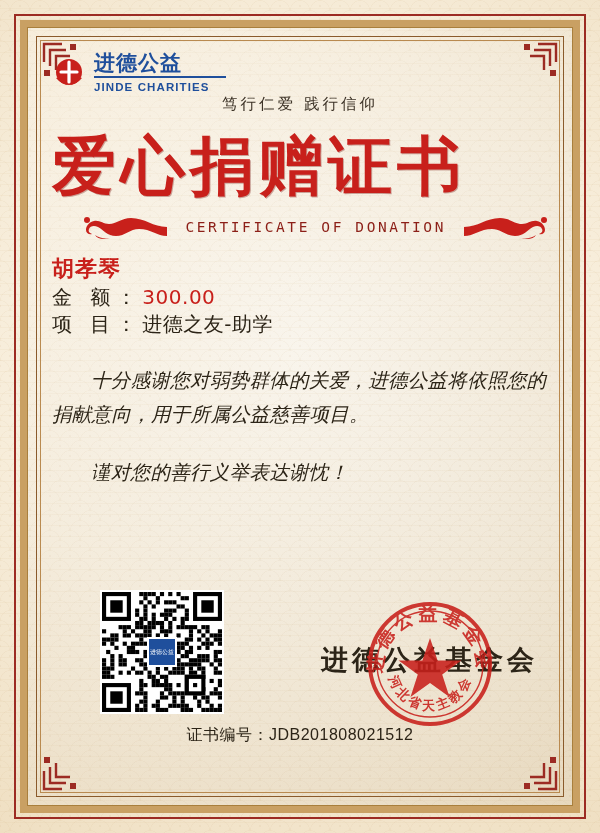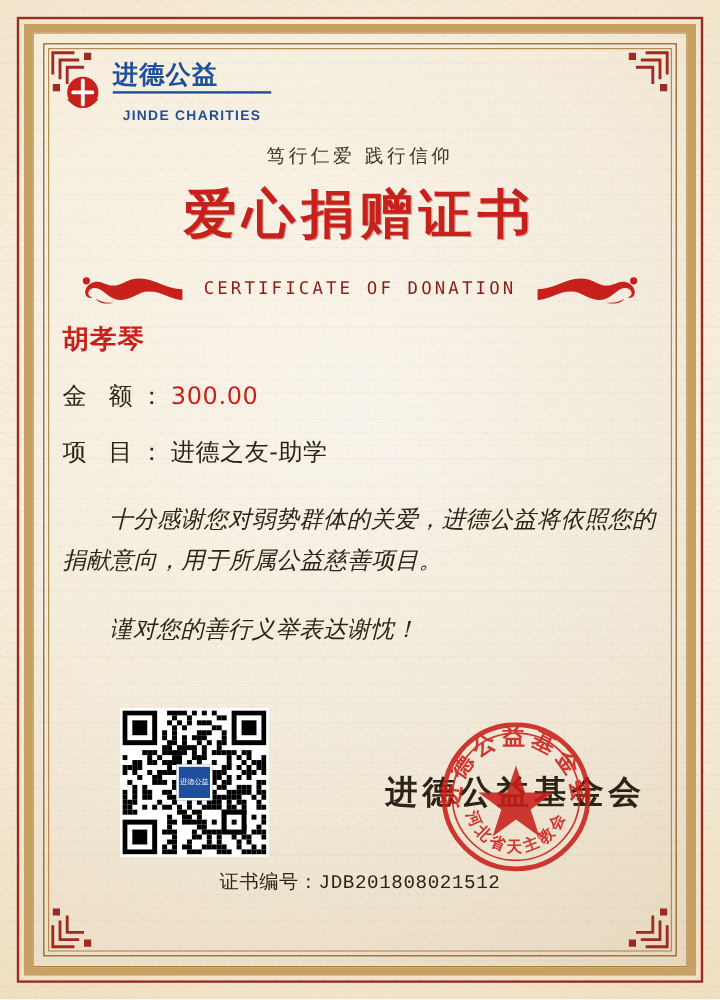--- a/index.html
+++ b/index.html
@@ -105,59 +105,56 @@
   }
   .logo-text { line-height: 1; }
   .logo-cn {
     font-size: 21px;
     font-weight: bold;
     color: #1f4f9c;
     letter-spacing: 1px;
     font-family: "Liberation Sans", sans-serif;
   }
   .logo-en {
-    margin-top: 14px;
+    margin-top: 4px;
     font-size: 11.5px;
     letter-spacing: 1.1px;
     color: #1f4f9c;
     font-weight: bold;
-    text-align: center;
   }
   .logo-rule {
     height: 2px;
     background: #1f4f9c;
     margin: 3px 0 2px 0;
     width: 132px;
   }
 
   
   .motto {
     text-align: center;
-    margin-top: 16px;
     font-size: 15.5px;
     color: #3c3226;
     letter-spacing: 3px;
     font-family: "DejaVu Sans", sans-serif;
   }
   .title {
-    text-align: center;
     margin-top: 8px;
-    font-size: 44px;
+    font-size: 64px;
     font-weight: bold;
     color: #c8201b;
     letter-spacing: 5px;
     text-shadow: 1px 1px 0 rgba(120,20,14,.35);
     font-family: "DejaVu Sans", sans-serif;
   }
   .subtitle-row {
     display: flex;
     align-items: center;
-    justify-content: center;
+    justify-content: flex-end;
     gap: 16px;
-    margin-top: 20px;
+    margin-top: 4px;
   }
   .flourish { color: #c8201b; flex: 0 0 auto; }
   .flourish svg { display: block; }
   .subtitle {
     font-size: 14.5px;
     letter-spacing: 2.6px;
     color: #8c1f17;
     font-family: "DejaVu Sans Mono", monospace;
     white-space: nowrap;
   }
@@ -165,21 +162,20 @@
   
   .donor {
     margin-top: 14px;
     font-size: 22px;
     color: #c8201b;
     font-weight: bold;
     letter-spacing: 1px;
     font-family: "DejaVu Sans", sans-serif;
   }
   .field {
-    margin-top: 19px;
     font-size: 20px;
     color: #2c2417;
     font-family: "DejaVu Sans", sans-serif;
     letter-spacing: .5px;
   }
   .field .k { letter-spacing: 6px; }
   .field .v { color: #2c2417; }
   .field .v.amount { color: #c8201b; }
 
   
@@ -251,21 +247,21 @@
   
   .serial-wrap {
     position: absolute;
     left: 0; right: 0;
     bottom: 4px;
     text-align: center;
   }
   .serial {
     font-size: 16px;
     color: #2c2417;
-    font-family: Liberation Mono, monospace;
+    font-family: Liberation Sans, sans-serif;
     letter-spacing: .5px;
   }
 </style>
 </head>
 <body>
 
 <div class="cert">
   <div class="scales"></div>
   <div class="scales b"></div>
 

